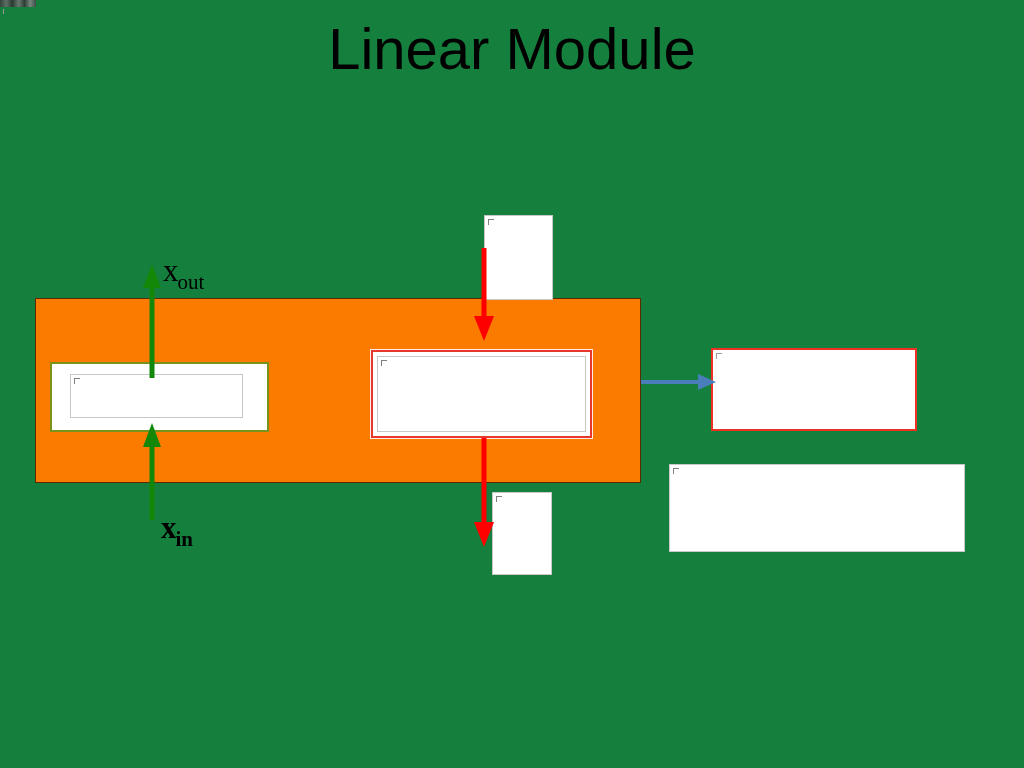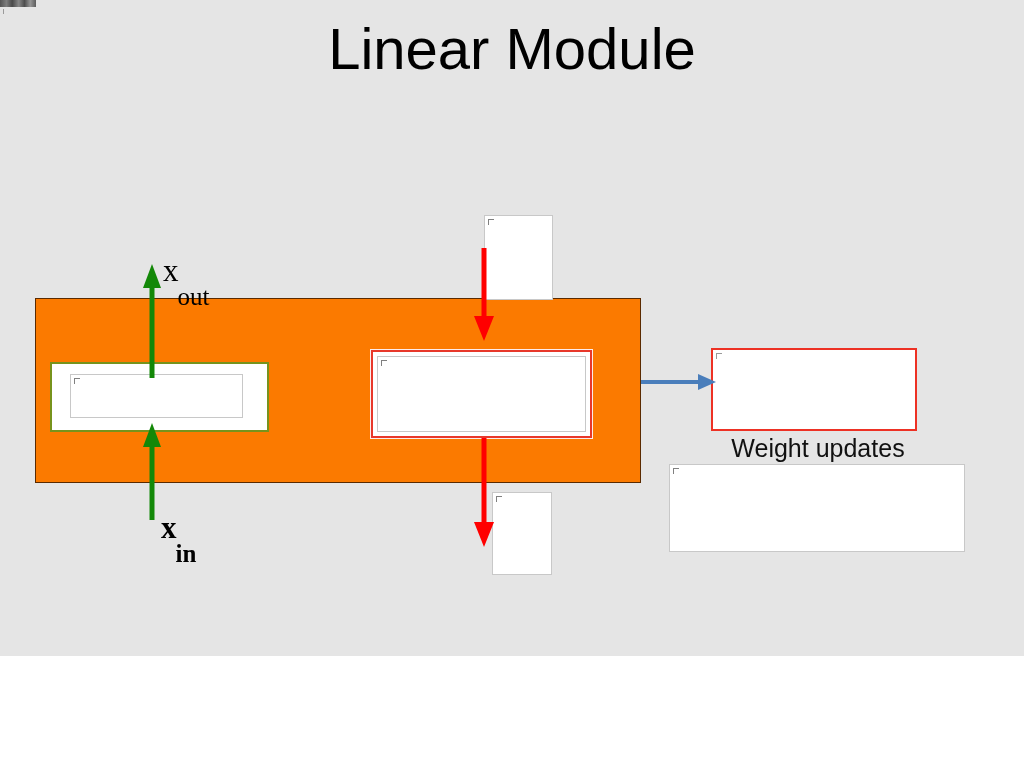--- a/index.html
+++ b/index.html
@@ -4,22 +4,22 @@
 <title>Linear Module</title>
 <style>
   html, body {
     margin: 0;
     padding: 0;
     background: #ffffff;
   }
   #slide {
     position: relative;
     width: 1024px;
-    height: 656px;
-    background: #e5e5e5;
+    height: 768px;
+    background: #15803d;
     overflow: hidden;
     font-family: "Liberation Sans", sans-serif;
   }
 
   
   .corner-artifact {
     position: absolute;
     left: 0px;
     top: 0px;
     width: 36px;
@@ -187,25 +187,25 @@
     position: absolute;
     font-family: "Liberation Serif", serif;
     color: #000000;
     white-space: nowrap;
   }
   .io-label .base {
     font-size: 31px;
     line-height: 31px;
   }
   .io-label .sub {
-    font-size: 25px;
+    font-size: 21px;
     line-height: 21px;
     vertical-align: sub;
     position: relative;
-    top: 20px;
+    top: 4px;
     left: -1px;
   }
   .xout-label { left: 163px; top: 255px; }
   .xin-label  { left: 161px; top: 512px; font-weight: bold; }
 </style>
 </head>
 <body>
 
 <div id="slide">
 
@@ -219,21 +219,20 @@
   <div class="fwd-box"></div>
   <div class="eq-ph fwd-eq"></div>
 
   <div class="bwd-box"></div>
   <div class="eq-ph bwd-eq"></div>
 
   <div class="eq-ph grad-in-eq"></div>
   <div class="eq-ph grad-out-eq"></div>
 
   <div class="wupd-box"></div>
-  <div class="wupd-label">Weight updates</div>
   <div class="eq-ph wrule-eq"></div>
 
   <svg class="arrow-layer" viewBox="0 0 1024 768">
 
     <g>
       <line x1="152" y1="520" x2="152" y2="442" stroke="#138808" stroke-width="5"></line>
       <polygon points="152,423 143,447 161,447" fill="#138808"></polygon>
     </g>
 
     <g>

